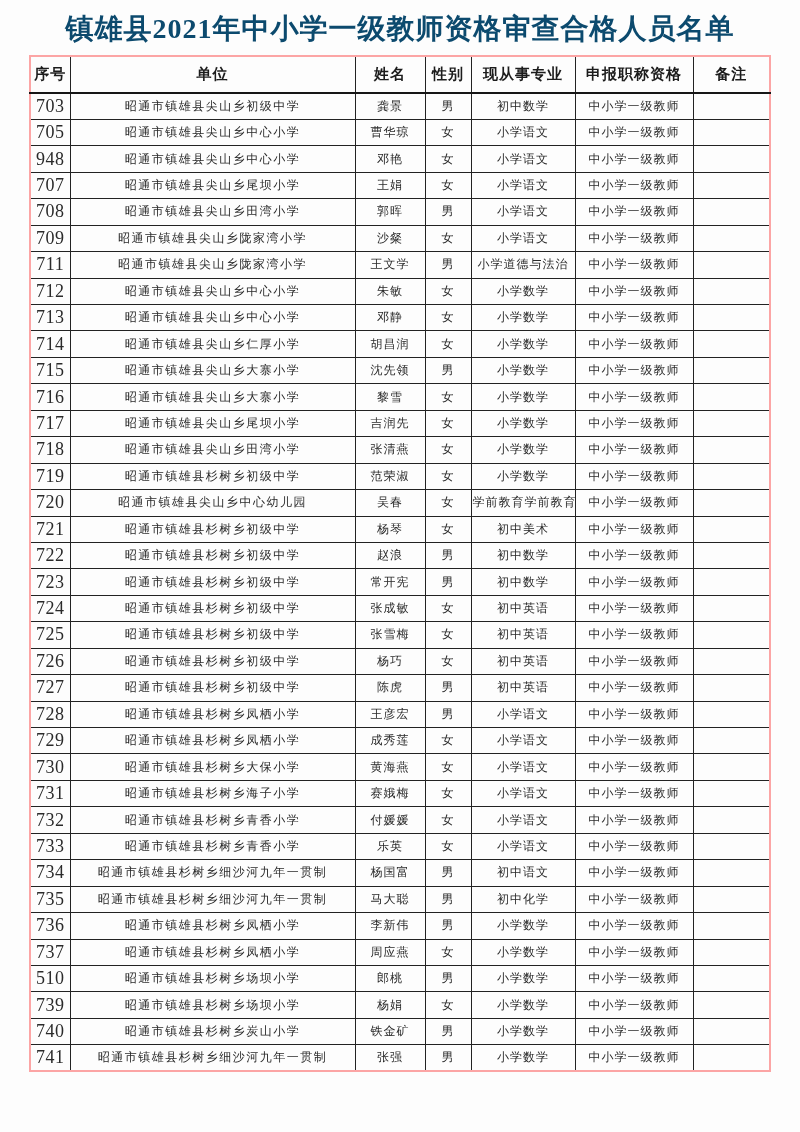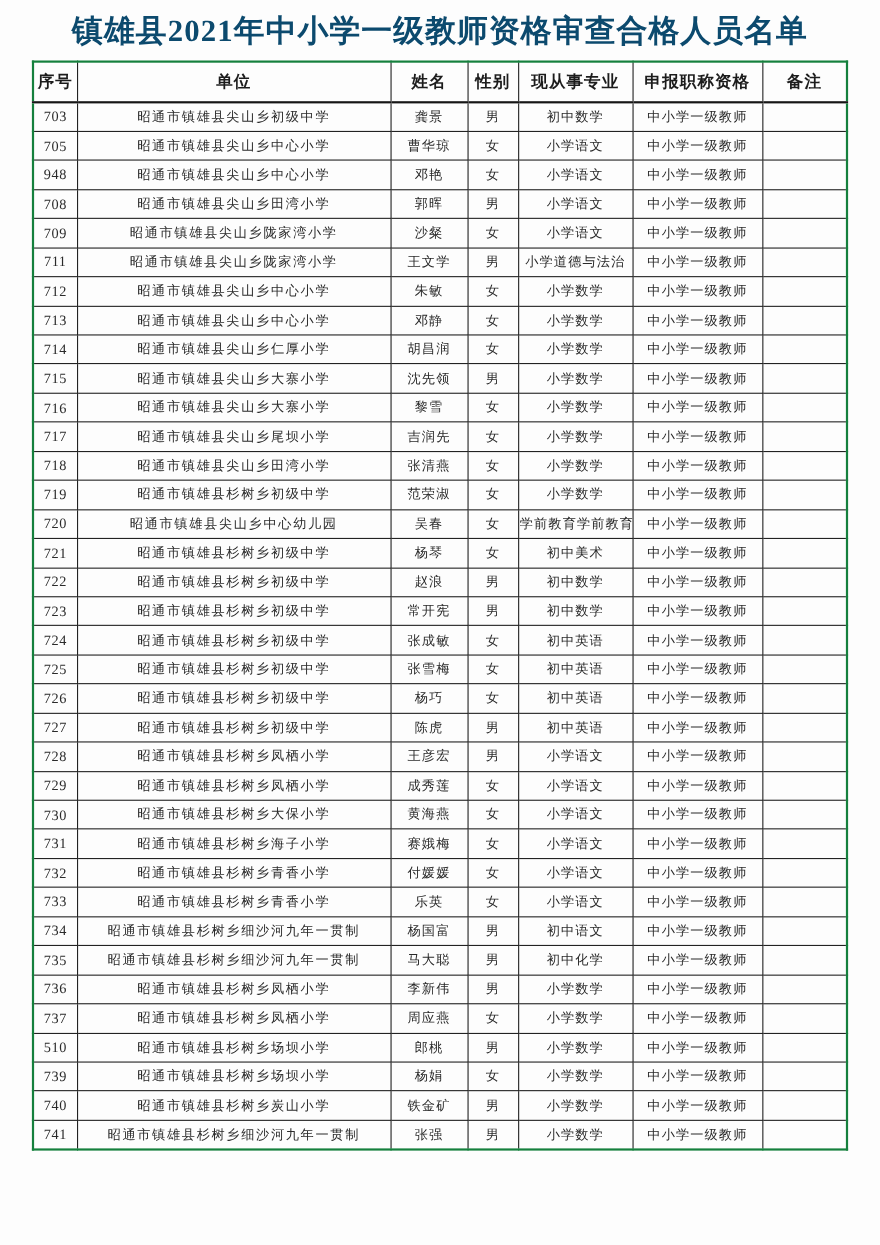--- a/index.html
+++ b/index.html
@@ -18,21 +18,21 @@
     font-weight: bold;
     letter-spacing: 1px;
     line-height: 32px;
     color: #0c4a6e;
   }
   table.roster {
     margin: 10px auto 0 auto;
     width: 740px;
     table-layout: fixed;
     border-collapse: collapse;
-    border: 2px solid #15803d;
+    border: 2px solid #fca5a5;
   }
   table.roster th, table.roster td {
     border: 1px solid #222;
     text-align: center;
     vertical-align: middle;
     padding: 0 1px;
     overflow: hidden;
     white-space: nowrap;
   }
   table.roster thead tr { height: 37px; }
@@ -41,21 +41,21 @@
     font-weight: bold;
     letter-spacing: 1px;
     border-bottom: 2px solid #161616;
   }
   table.roster tbody tr { height: 26.45px; }
   table.roster td {
     font-size: 12px;
     letter-spacing: 1px;
     color: #2a2a2a;
   }
-  table.roster td.c-index { font-size: 13px; letter-spacing: 0.5px; }
+  table.roster td.c-index { font-size: 18px; letter-spacing: 0.5px; }
   table.roster td.c-unit  { letter-spacing: 1.5px; }
   col.w0 { width: 40px; }
   col.w1 { width: 285px; }
   col.w2 { width: 70px; }
   col.w3 { width: 46px; }
   col.w4 { width: 104px; }
   col.w5 { width: 118px; }
   col.w6 { width: 77px; }
 </style>
 </head>
@@ -107,20 +107,29 @@
         <tr>
           <td class="c-index">948</td>
           <td class="c-unit">昭通市镇雄县尖山乡中心小学</td>
           <td class="c-name">邓艳</td>
           <td class="c-gender">女</td>
           <td class="c-prof">小学语文</td>
           <td class="c-qual">中小学一级教师</td>
           <td class="c-remark"></td>
         </tr>
         <tr>
+          <td class="c-index">707</td>
+          <td class="c-unit">昭通市镇雄县尖山乡尾坝小学</td>
+          <td class="c-name">王娟</td>
+          <td class="c-gender">女</td>
+          <td class="c-prof">小学语文</td>
+          <td class="c-qual">中小学一级教师</td>
+          <td class="c-remark"></td>
+        </tr>
+        <tr>
           <td class="c-index">708</td>
           <td class="c-unit">昭通市镇雄县尖山乡田湾小学</td>
           <td class="c-name">郭晖</td>
           <td class="c-gender">男</td>
           <td class="c-prof">小学语文</td>
           <td class="c-qual">中小学一级教师</td>
           <td class="c-remark"></td>
         </tr>
         <tr>
           <td class="c-index">709</td>

